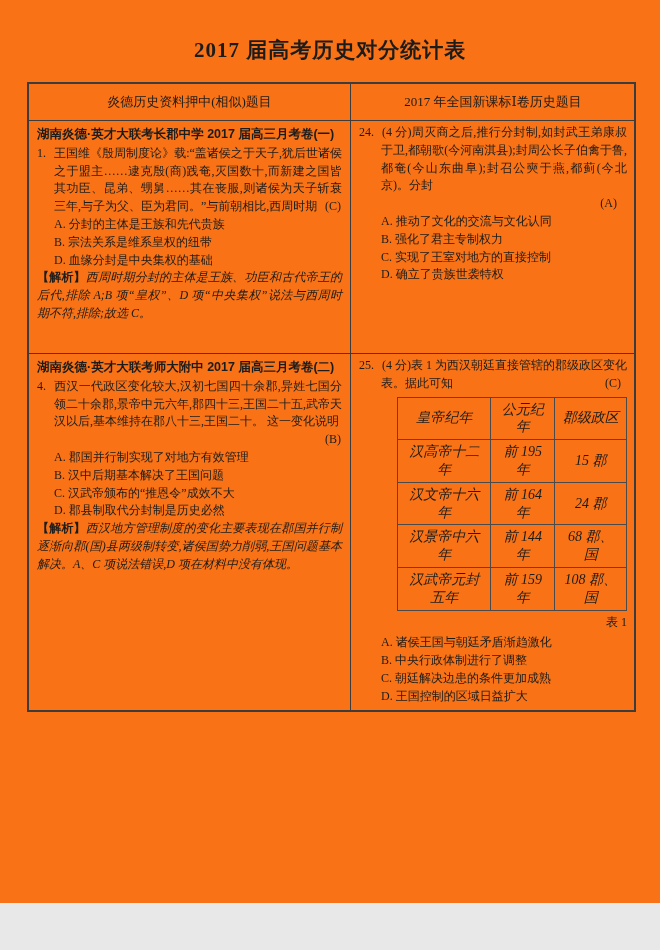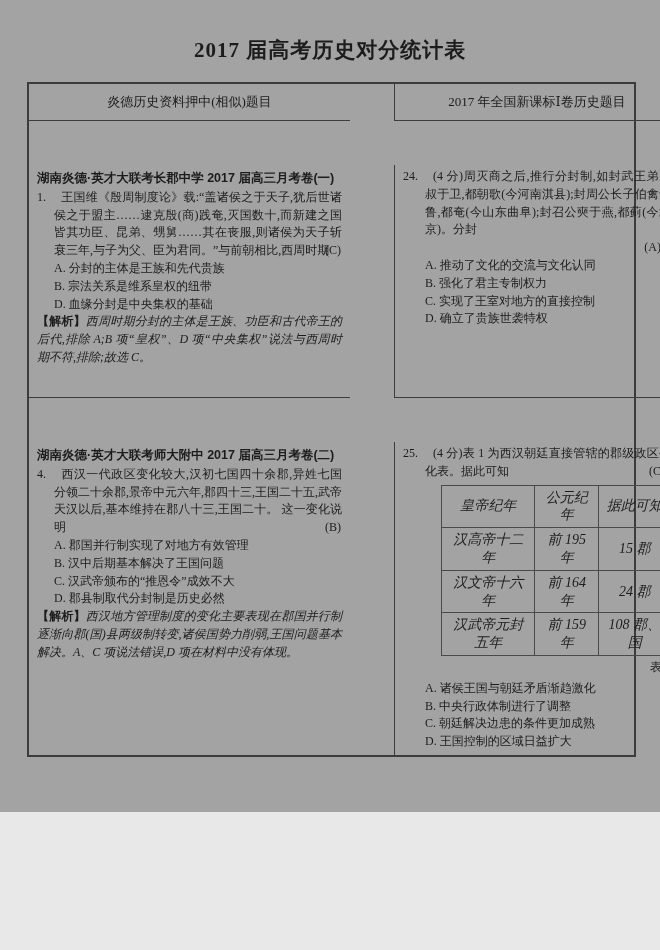--- a/index.html
+++ b/index.html
@@ -1,48 +1,48 @@
 <!DOCTYPE html>
 <html><head>
 <meta charset="utf-8">
 <style>
   html,body{margin:0;padding:0;background:#e8e8e8;}
   .page{
-    position:relative;width:660px;height:812px;background:#a3a3a3;
+    position:relative;width:660px;height:903px;background:#f97316;
     margin:0 auto;overflow:hidden;
     font-family:"Liberation Serif","DejaVu Serif",serif;
     color:#1c1c1c;
   }
   .doc-title{
     position:absolute;top:36px;left:0;width:660px;
     text-align:center;font-size:21px;font-weight:bold;
     letter-spacing:1px;
   }
   .outer-table{
     position:absolute;left:27px;top:82px;width:605px;
     border:2px solid #3c3c3c;
     display:grid;grid-template-columns:321px 1fr;
-    font-size:12px;line-height:17.8px;gap:44px;
+    font-size:12px;line-height:17.8px;
   }
   .cell{padding:3px 8px 4px 8px;box-sizing:border-box;}
   .col-right{border-left:1px solid #3c3c3c;}
   .hdr{
     min-height:36px;display:flex;align-items:center;justify-content:center;
     border-bottom:1px solid #3c3c3c;font-size:13px;padding:0 4px;
   }
   .row1{min-height:233px;border-bottom:1px solid #3c3c3c;}
   .row2{min-height:303px;}
   .source{
     font-family:"Liberation Sans","DejaVu Sans",sans-serif;
     font-weight:bold;font-size:12.5px;margin:2px 0 1px 0;
   }
   .q{margin:0;text-align:justify;}
   .q-l{padding-left:17px;text-indent:-17px;}
   .q-r{padding-left:22px;text-indent:-22px;}
-  .qnum{padding-right:15px;}
+  .qnum{padding-right:8px;}
   .ans{float:right;padding-left:6px;}
   .ans-line{display:block;text-align:right;padding-right:10px;}
   .opt{margin:0;}
   .opt-l{padding-left:17px;}
   .opt-r{padding-left:22px;}
   .analysis{margin:0;text-align:justify;}
   .an-label{
     font-style:normal;font-weight:bold;
     font-family:"Liberation Sans","DejaVu Sans",sans-serif;
   }
@@ -105,33 +105,38 @@
     </div>
 
     <div class="cell row2 col-right">
       <p class="q q-r clearfix"><span class="qnum">25.</span><span>(4 分)表 1 为西汉朝廷直接管辖的郡级政区变化表。据此可知</span><span class="ans">(C)</span></p>
 
       <table class="inner-table">
         <thead>
           <tr>
             <th class="it-c1">皇帝纪年</th>
             <th class="it-c2">公元纪年</th>
-            <th class="it-c3">据此可知</th>
+            <th class="it-c3">郡级政区</th>
           </tr>
         </thead>
         <tbody>
           <tr>
             <td>汉高帝十二年</td>
             <td>前 195 年</td>
             <td>15 郡</td>
           </tr>
           <tr>
             <td>汉文帝十六年</td>
             <td>前 164 年</td>
             <td>24 郡</td>
+          </tr>
+          <tr>
+            <td>汉景帝中六年</td>
+            <td>前 144 年</td>
+            <td>68 郡、国</td>
           </tr>
           <tr>
             <td>汉武帝元封五年</td>
             <td>前 159 年</td>
             <td>108 郡、国</td>
           </tr>
         </tbody>
       </table>
       <div class="table-caption">表 1</div>
 

